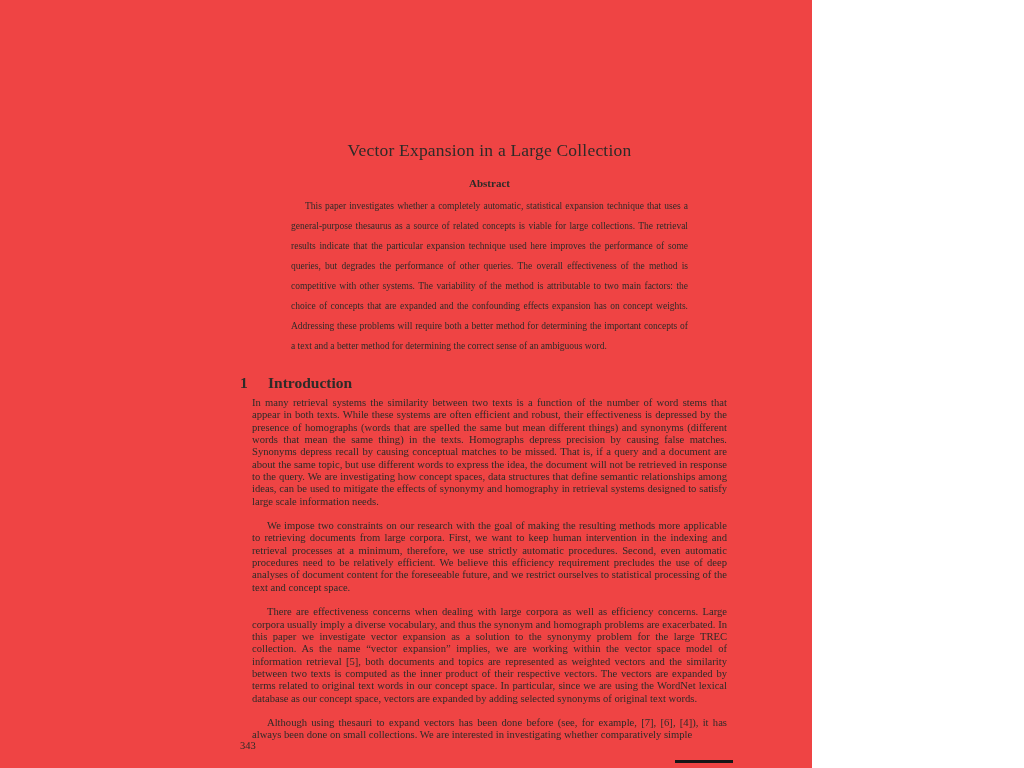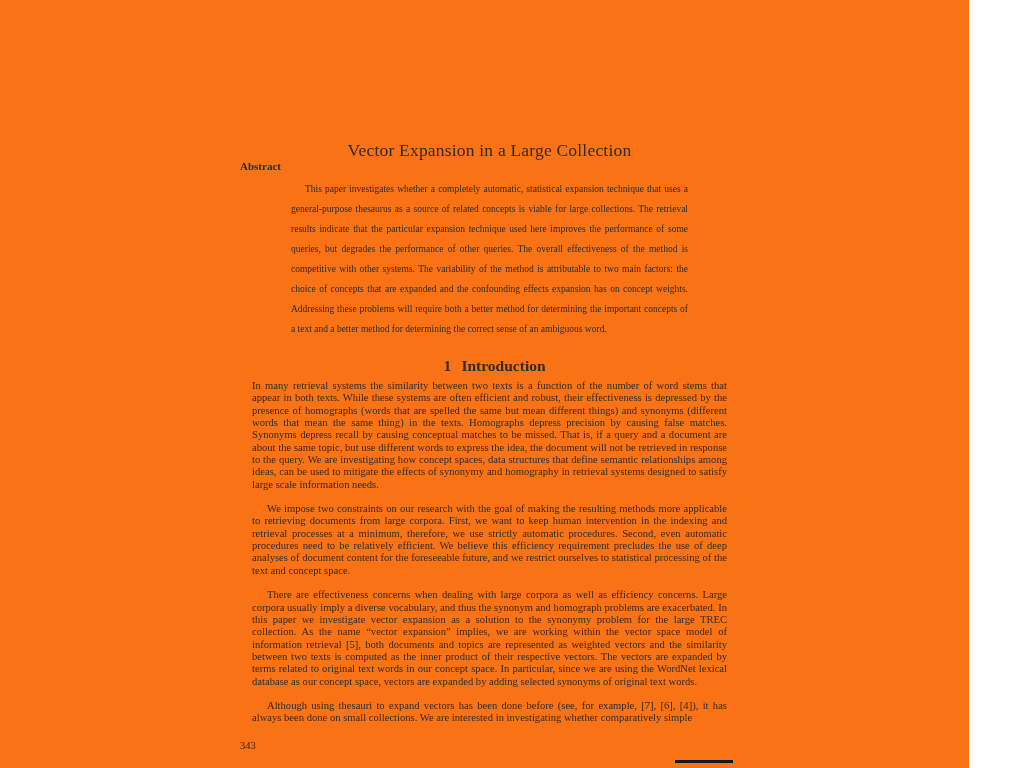--- a/index.html
+++ b/index.html
@@ -2,23 +2,23 @@
 <html><head>
 <meta charset="utf-8">
 <style>
   html, body {
     margin: 0;
     padding: 0;
     background: #ffffff;
   }
   .scan {
     position: relative;
-    width: 969px;
+    width: 812px;
     height: 768px;
-    background: #f97316;
+    background: #ef4444;
     color: #2e2b28;
     font-family: "Liberation Serif", "DejaVu Serif", serif;
     filter: blur(0.22px);
     overflow: hidden;
   }
   .col {
     position: absolute;
     left: 240px;
     top: 140px;
     width: 499px;
@@ -31,38 +31,39 @@
     letter-spacing: 0.2px;
     line-height: 20px;
   }
   .authors {
     text-align: center;
     margin-top: 13px;
     font-size: 11.6px;
     line-height: 14.2px;
   }
   .abs-head {
+    text-align: center;
     font-weight: bold;
     font-size: 11px;
+    margin-top: 17px;
     line-height: 13px;
   }
   .abs {
     width: 397px;
     margin: 6px auto 4px;
     font-size: 9.5px;
     line-height: 20px;
     text-align: justify;
     text-indent: 14px;
   }
   .sec-head {
     font-size: 15.5px;
     font-weight: bold;
     margin: 18px 0 0;
     line-height: 17px;
-    text-align: center;
   }
   .sec-num {
     display: inline-block;
     width: 28px;
   }
   .body-par {
     font-size: 10.6px;
     line-height: 12.35px;
     text-align: justify;
     margin: 12px;

